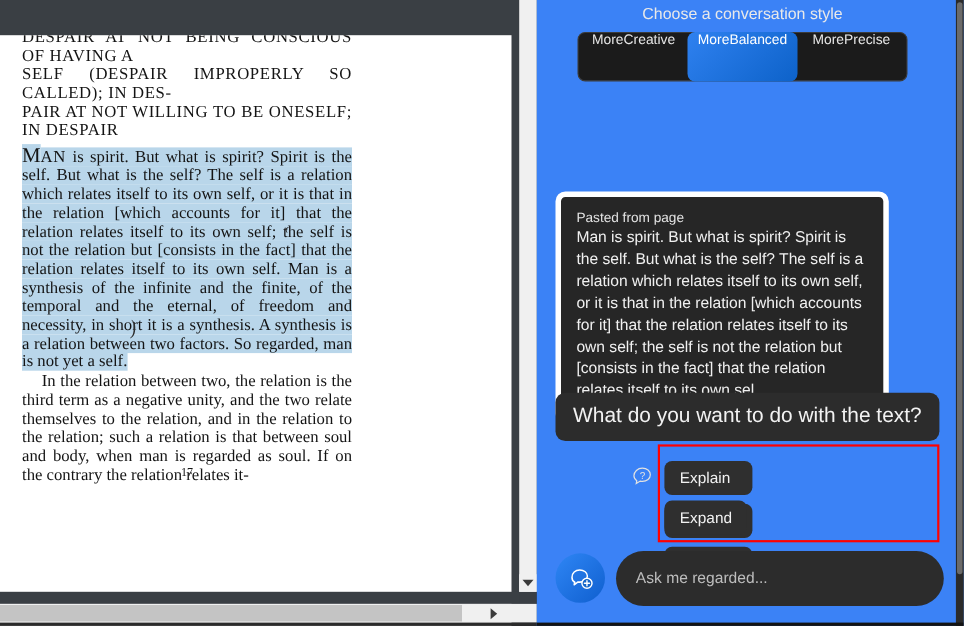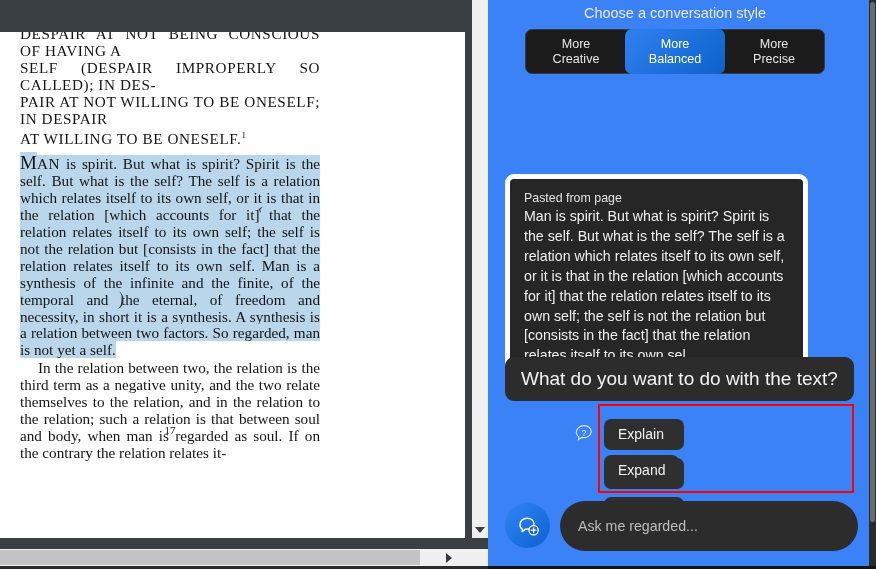--- a/index.html
+++ b/index.html
@@ -88,22 +88,22 @@
     position: absolute; left: 0; top: 5px; width: 374px;
     text-align: center; color: #e9e9e9; font-size: 14.5px;
   }
   #style-group {
     position: absolute; left: 525px; top: 29px; width: 300px; height: 45px;
     transform: translateX(-488px);
     border: 1px solid #3b3b3b; border-radius: 7px;
     display: flex; background: #1b1b1b; box-sizing: border-box;
   }
   .style-btn {
-    flex: 1; display: flex; flex-direction: column;
-    align-items: center; justify-content: center;
+    flex: 1; display: flex; flex-direction: row;
+    justify-content: center;
     font-size: 12.6px; line-height: 15px; color: #e6e6e6;
     border-radius: 6px; margin: -1px 0; box-sizing: border-box;
   }
   .style-btn.active {
     background: linear-gradient(135deg, #2f81f0 0%, #0d62c9 100%);
     color: #ffffff; margin: -1px; border-radius: 7px;
   }
 
   #pasted-card {
     position: absolute; left: 17px; top: 174px; width: 303px;
@@ -158,21 +158,20 @@
 
 <div id="root">
 
   <div id="doc-pane">
 
     <div id="doc-page">
       <div id="doc-text">
         <div class="sc">DESPAIR AT NOT BEING CONSCIOUS OF HAVING A</div>
         <div class="sc">SELF (DESPAIR IMPROPERLY SO CALLED); IN DES-</div>
         <div class="sc">PAIR AT NOT WILLING TO BE ONESELF; IN DESPAIR</div>
-        <div class="sc"><span>AT WILLING TO BE ONESELF.</span><span class="fn">1</span></div>
 
         <div style="height:7px"></div>
 
         <div><span class="hl dropcap">M</span><span class="hl sc">AN</span><span class="hl"> is spirit. But what is spirit? Spirit is the self. But what is the self? The self is a relation which relates itself to its own self, or it is that in the relation [which accounts for it] that the relation relates itself to its own self; the self is not the relation but [consists in the fact] that the relation relates itself to its own self. Man is a synthesis of the infinite and the finite, of the temporal and the eternal, of freedom and necessity, in short it is a synthesis. A synthesis is a relation between two factors. So regarded, man is not yet a self.</span></div>
 
         <div class="para">In the relation between two, the relation is the third term as a negative unity, and the two relate themselves to the relation, and in the relation to the relation; such a relation is that between soul and body, when man is regarded as soul. If on the contrary the relation relates it-</div>
       </div>
 
       <div id="folio">17</div>
 

